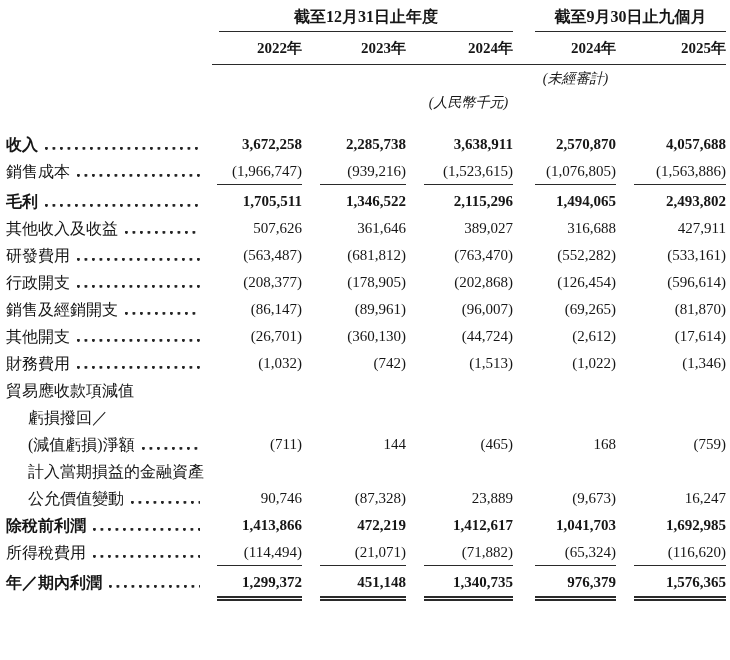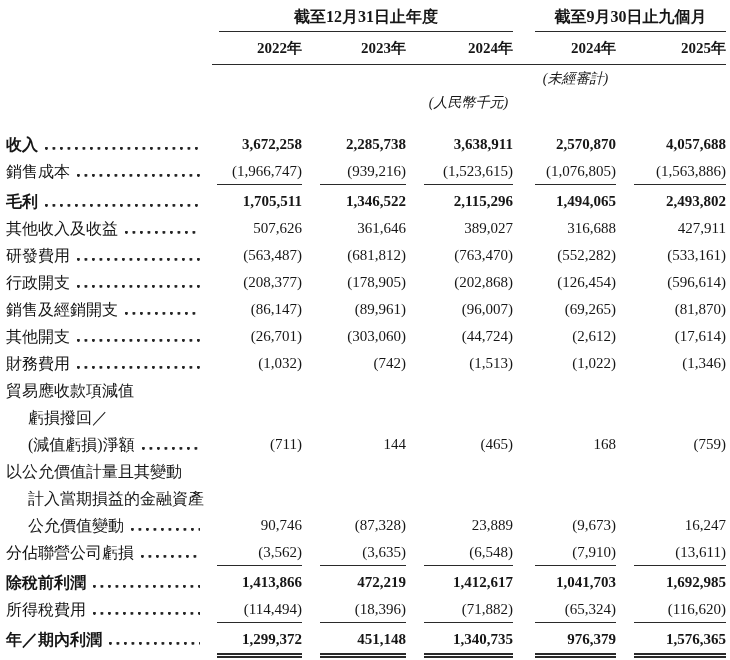--- a/index.html
+++ b/index.html
@@ -260,21 +260,21 @@
         </tr>
         <tr>
           <td class="lbl">
             <span class="lt">其他開支</span>
             <span class="dots"></span>
           </td>
           <td class="c1">
             <div class="v">(26,701)</div>
           </td>
           <td class="c2">
-            <div class="v">(303,060)</div>
+            <div class="v">(360,130)</div>
           </td>
           <td class="c3">
             <div class="v">(44,724)</div>
           </td>
           <td class="c4">
             <div class="v">(2,612)</div>
           </td>
           <td class="c5">
             <div class="v">(17,614)</div>
           </td>
@@ -355,40 +355,20 @@
             <div class="v">(465)</div>
           </td>
           <td class="c4">
             <div class="v">168</div>
           </td>
           <td class="c5">
             <div class="v">(759)</div>
           </td>
         </tr>
         <tr>
-          <td class="lbl">
-            <span class="lt">以公允價值計量且其變動</span>
-          </td>
-          <td class="c1">
-            <div class="v" style="border-bottom: none;"></div>
-          </td>
-          <td class="c2">
-            <div class="v" style="border-bottom: none;"></div>
-          </td>
-          <td class="c3">
-            <div class="v" style="border-bottom: none;"></div>
-          </td>
-          <td class="c4">
-            <div class="v" style="border-bottom: none;"></div>
-          </td>
-          <td class="c5">
-            <div class="v" style="border-bottom: none;"></div>
-          </td>
-        </tr>
-        <tr>
           <td class="lbl ind">
             <span class="lt">計入當期損益的金融資產</span>
           </td>
           <td class="c1">
             <div class="v" style="border-bottom: none;"></div>
           </td>
           <td class="c2">
             <div class="v" style="border-bottom: none;"></div>
           </td>
           <td class="c3">
@@ -415,72 +395,51 @@
           <td class="c3">
             <div class="v">23,889</div>
           </td>
           <td class="c4">
             <div class="v">(9,673)</div>
           </td>
           <td class="c5">
             <div class="v">16,247</div>
           </td>
         </tr>
+        <tr class="emph">
+          <td class="lbl">
+            <span class="lt">除稅前利潤</span>
+            <span class="dots"></span>
+          </td>
+          <td class="c1">
+            <div class="v">1,413,866</div>
+          </td>
+          <td class="c2">
+            <div class="v">472,219</div>
+          </td>
+          <td class="c3">
+            <div class="v">1,412,617</div>
+          </td>
+          <td class="c4">
+            <div class="v">1,041,703</div>
+          </td>
+          <td class="c5">
+            <div class="v">1,692,985</div>
+          </td>
+        </tr>
         <tr class="rule">
           <td class="lbl">
-            <span class="lt">分佔聯營公司虧損</span>
-            <span class="dots"></span>
-          </td>
-          <td class="c1">
-            <div class="v">(3,562)</div>
-          </td>
-          <td class="c2">
-            <div class="v">(3,635)</div>
-          </td>
-          <td class="c3">
-            <div class="v">(6,548)</div>
-          </td>
-          <td class="c4">
-            <div class="v">(7,910)</div>
-          </td>
-          <td class="c5">
-            <div class="v">(13,611)</div>
-          </td>
-        </tr>
-        <tr class="emph">
-          <td class="lbl">
-            <span class="lt">除稅前利潤</span>
-            <span class="dots"></span>
-          </td>
-          <td class="c1">
-            <div class="v">1,413,866</div>
-          </td>
-          <td class="c2">
-            <div class="v">472,219</div>
-          </td>
-          <td class="c3">
-            <div class="v">1,412,617</div>
-          </td>
-          <td class="c4">
-            <div class="v">1,041,703</div>
-          </td>
-          <td class="c5">
-            <div class="v">1,692,985</div>
-          </td>
-        </tr>
-        <tr class="rule">
-          <td class="lbl">
             <span class="lt">所得稅費用</span>
             <span class="dots"></span>
           </td>
           <td class="c1">
             <div class="v">(114,494)</div>
           </td>
           <td class="c2">
-            <div class="v">(18,396)</div>
+            <div class="v">(21,071)</div>
           </td>
           <td class="c3">
             <div class="v">(71,882)</div>
           </td>
           <td class="c4">
             <div class="v">(65,324)</div>
           </td>
           <td class="c5">
             <div class="v">(116,620)</div>
           </td>

